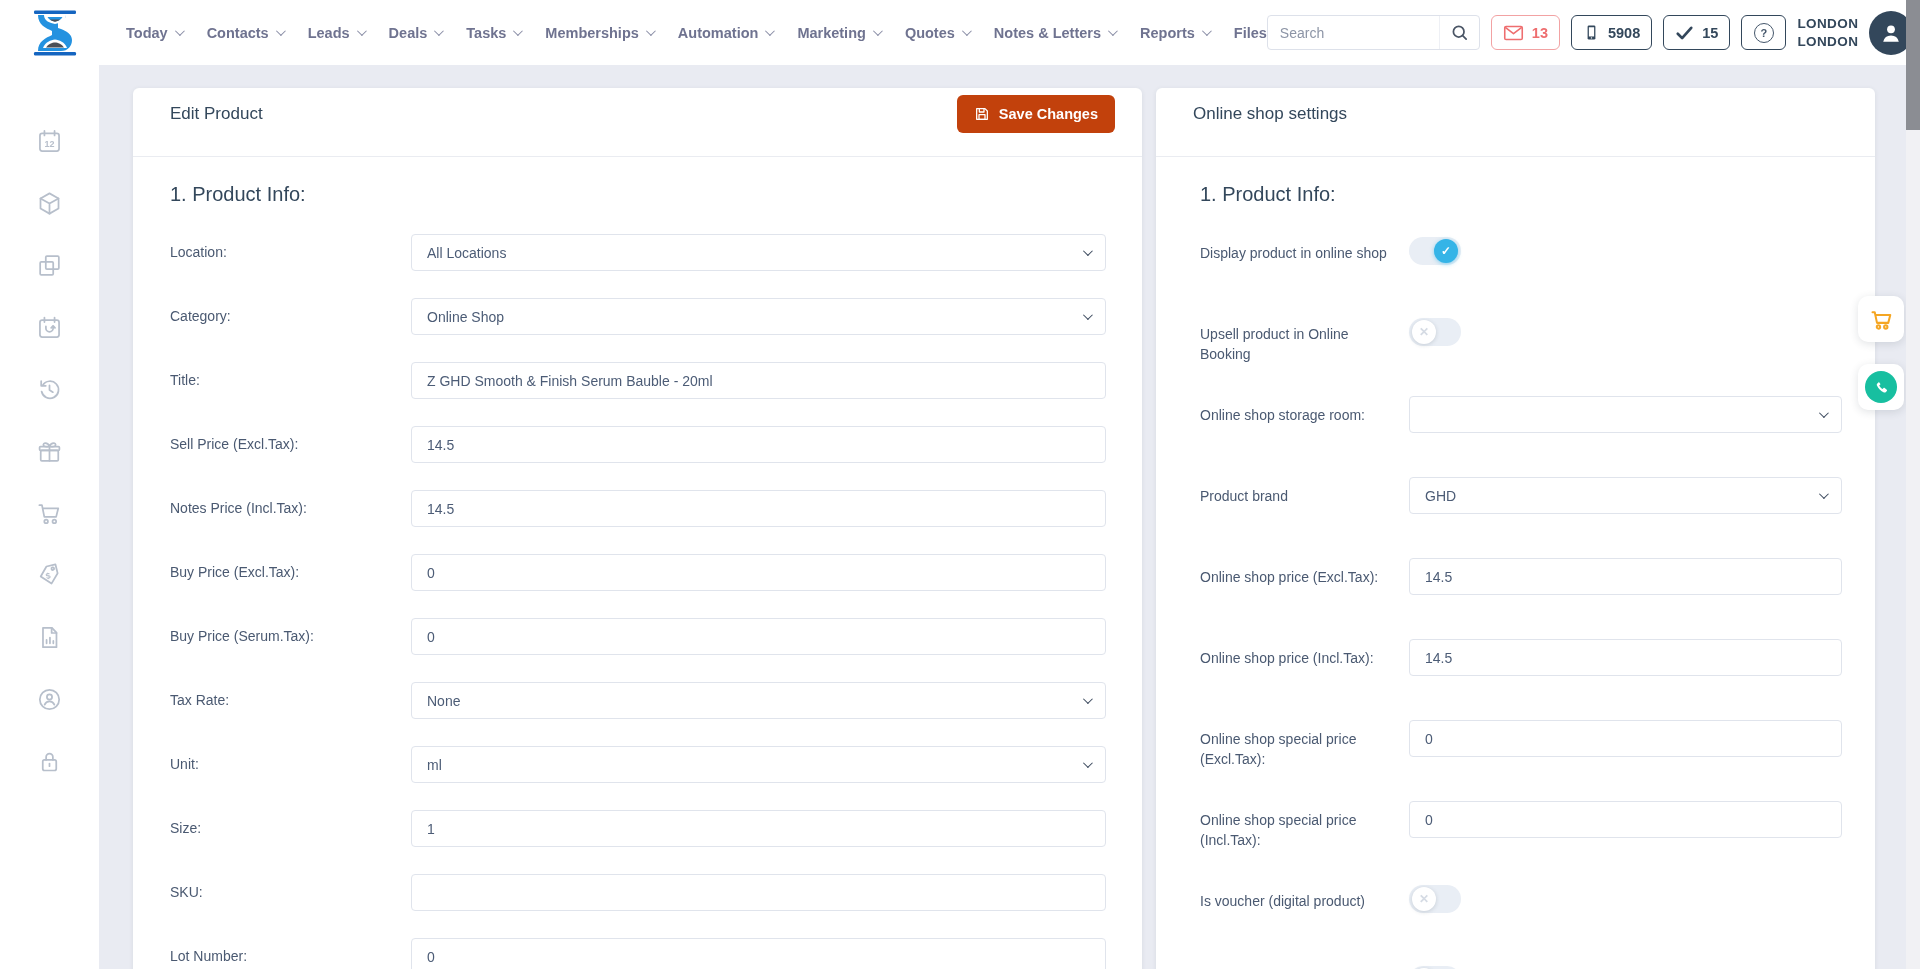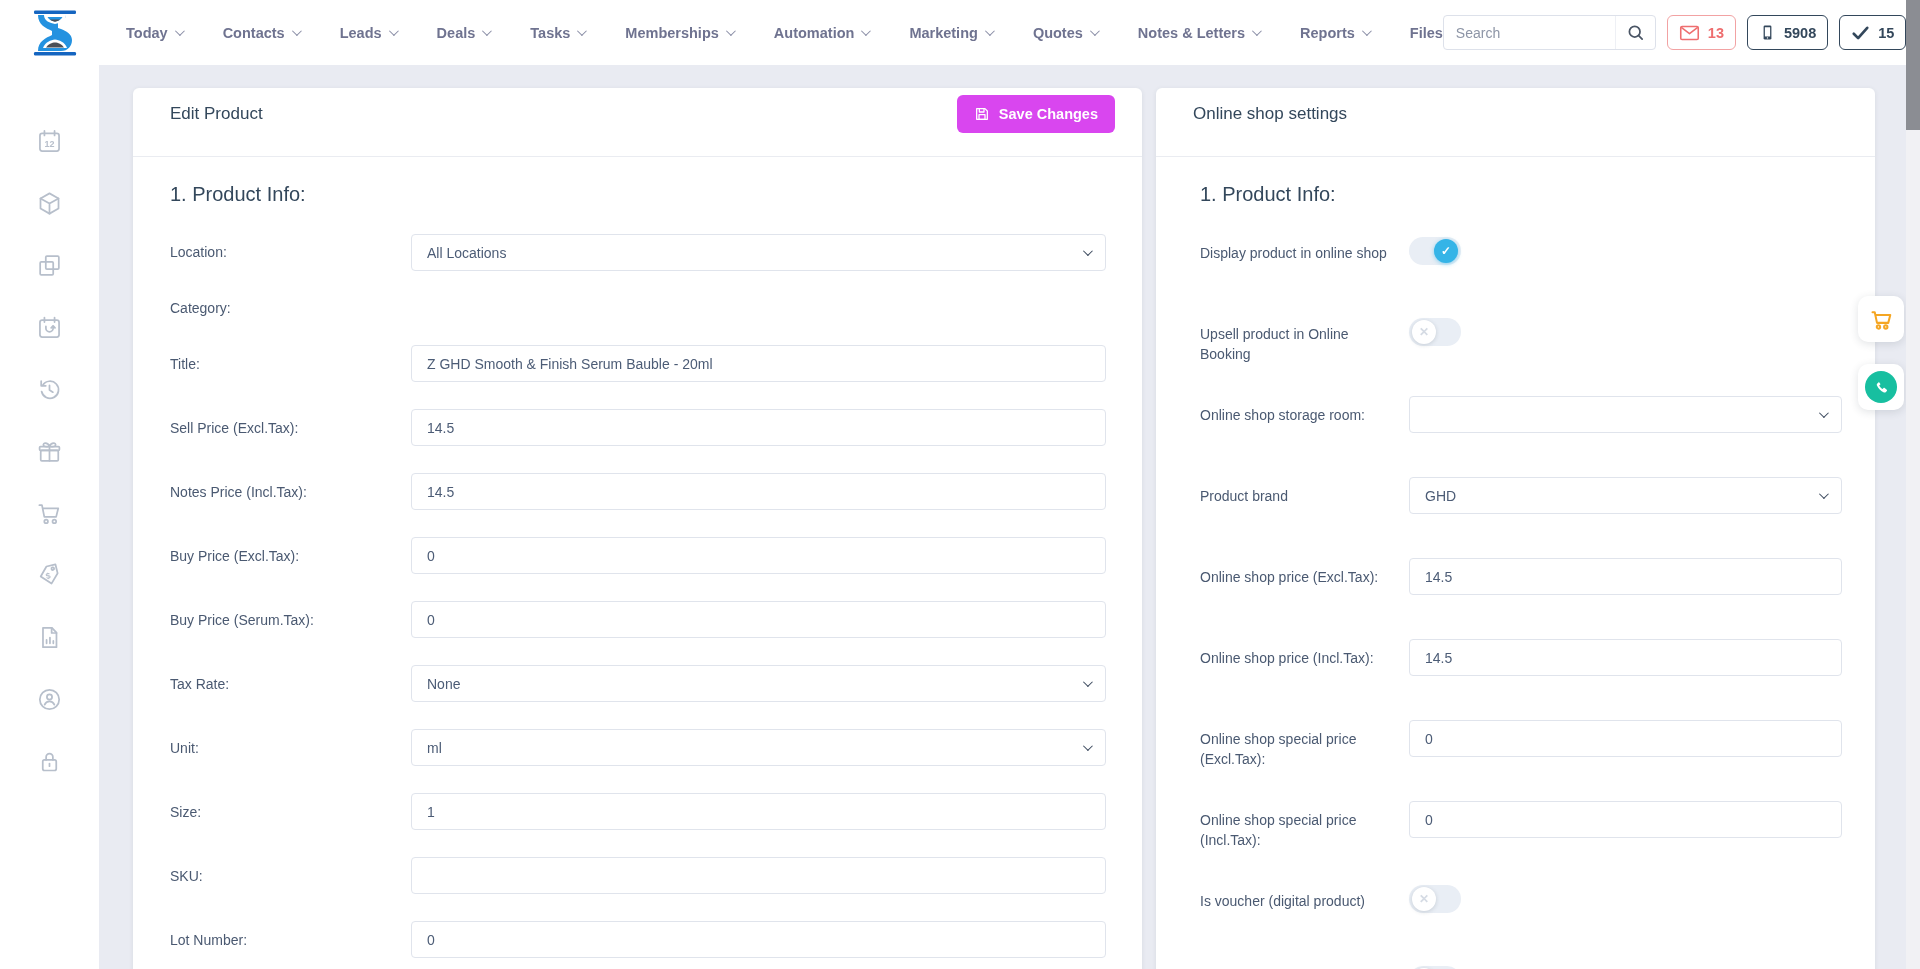--- a/index.html
+++ b/index.html
@@ -2,21 +2,21 @@
 <html><head>
 <meta charset="utf-8">
 <style>
   * { margin:0; padding:0; box-sizing:border-box; }
   html,body { width:1920px; height:969px; overflow:hidden; }
   body { font-family:"Liberation Sans", sans-serif; background:#e9ebf2; position:relative; color:#33475b; }
 
   
   .navbar { position:absolute; top:0; left:0; width:1906px; height:65px; background:#fff; display:flex; align-items:center; z-index:20; }
   .logo { margin-left:28px; width:54px; height:48px; flex:0 0 auto; display:flex; align-items:center; justify-content:center; }
-  .nav-menu { display:flex; align-items:center; margin-left:44px; gap:41px; }
+  .nav-menu { display:flex; align-items:center; margin-left:44px; gap:25px; }
   .nav-item { display:flex; align-items:center; gap:7px; font-size:14.5px; font-weight:600; color:#6f7390; cursor:pointer; white-space:nowrap; }
   .chev { width:7px; height:7px; border-right:1.6px solid #8a8ea6; border-bottom:1.6px solid #8a8ea6; transform:rotate(45deg) translateY(-2px); display:inline-block; }
   .nav-right { margin-left:auto; display:flex; align-items:center; gap:11px; padding-right:22px; }
   .search-box { width:213px; height:35px; border:1px solid #dde1ea; border-radius:4px; background:#fff; display:flex; align-items:center; overflow:hidden; }
   .search-box input { flex:1; border:0; outline:none; padding:0 12px; font-size:14px; color:#42526e; font-family:inherit; min-width:0; }
   .search-box input::placeholder { color:#8d95a6; }
   .search-btn { width:40px; height:100%; display:flex; align-items:center; justify-content:center; border-left:1px solid #eef0f5; cursor:pointer; }
   .badge { height:35px; border:1.7px solid #33475b; border-radius:6px; display:flex; align-items:center; gap:8px; padding:0 11px; font-size:14.5px; font-weight:700; color:#33475b; cursor:pointer; background:#fff; }
   .badge.danger { border-color:#f2a2a3; color:#ee6e6f; }
   .help-btn { width:45px; height:35px; border:1.7px solid #33475b; border-radius:6px; display:flex; align-items:center; justify-content:center; cursor:pointer; background:#fff; }
@@ -28,21 +28,21 @@
   .siderail { position:absolute; top:65px; left:0; width:99px; height:904px; background:#fff; display:flex; flex-direction:column; align-items:center; padding-top:56px; gap:22px; z-index:10; }
   .rail-item { width:40px; height:40px; display:flex; align-items:center; justify-content:center; color:#b7bfcb; cursor:pointer; }
   .rail-item svg { width:27px; height:27px; }
 
   
   .card { position:absolute; top:88px; background:#fff; border-radius:6px; box-shadow:0 1px 5px rgba(45,62,80,.09); }
   .card-left  { left:133px;  width:1009px; height:1060px; }
   .card-right { left:1156px; width:719px;  height:1060px; }
   .card-header { height:69px; display:flex; align-items:center; justify-content:space-between; padding:0 27px 16px 37px; border-bottom:1px solid #eaecf1; }
   .card-title { font-size:17px; font-weight:500; color:#33475b; }
-  .save-btn { height:38px; background:#d946ef; color:#fff; border:0; border-radius:6px; display:flex; align-items:center; gap:9px; padding:0 17px; font-size:14.5px; font-weight:700; font-family:inherit; cursor:pointer; }
+  .save-btn { height:38px; background:#c2410c; color:#fff; border:0; border-radius:6px; display:flex; align-items:center; gap:9px; padding:0 17px; font-size:14.5px; font-weight:700; font-family:inherit; cursor:pointer; }
   .card-body { padding:26px 36px 0 37px; }
   .card-right .card-body { padding-left:44px; padding-right:33px; }
   .section-title { font-size:20px; font-weight:500; color:#33475b; margin:0 0 28px 0; }
 
   .form-row { display:flex; align-items:center; margin-bottom:27px; }
   .card-right .form-row { align-items:flex-start; min-height:56px; margin-bottom:25px; }
   .f-label { width:241px; padding-right:18px; font-size:14px; color:#4a5971; line-height:1.45; flex:0 0 auto; }
   .card-right .f-label { width:209px; padding-top:9px; }
   .f-control { flex:1; min-width:0; }
   .text-input { width:100%; height:37px; border:1px solid #e0e4ec; border-radius:4px; font-size:14px; color:#4c5c76; padding:0 15px; font-family:inherit; outline:none; background:#fff; }
@@ -311,20 +311,26 @@
           <div class="f-label">Location:</div>
           <div class="f-control">
             <div class="select">
               <span>All Locations</span>
               <span class="chev sel-chev"></span>
             </div>
           </div>
         </div>
         <div class="form-row">
           <div class="f-label">Category:</div>
+          <div class="f-control">
+            <div class="select">
+              <span>Online Shop</span>
+              <span class="chev sel-chev"></span>
+            </div>
+          </div>
         </div>
         <div class="form-row">
           <div class="f-label">Title:</div>
           <div class="f-control"><input class="text-input" value="Z GHD Smooth &amp; Finish Serum Bauble - 20ml" style=""></div>
         </div>
         <div class="form-row">
           <div class="f-label">Sell Price (Excl.Tax):</div>
           <div class="f-control"><input class="text-input" value="14.5" style=""></div>
         </div>
         <div class="form-row">

